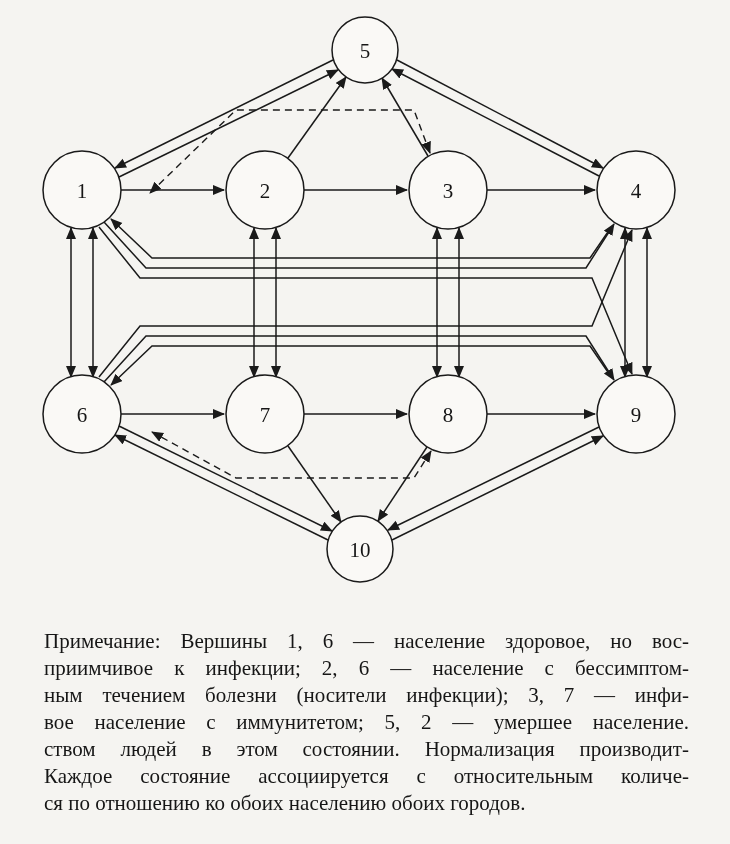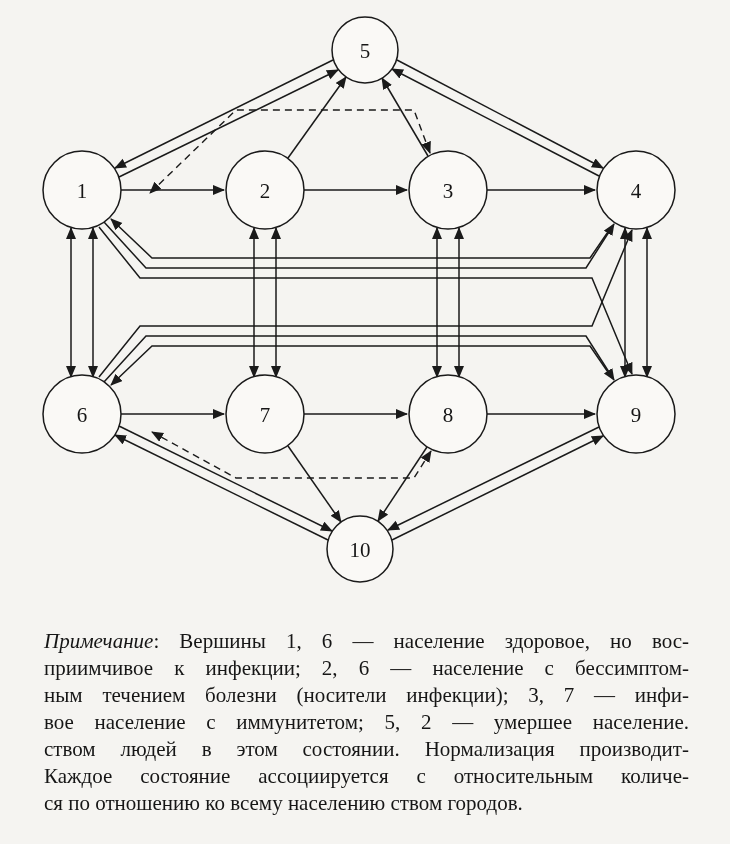--- a/index.html
+++ b/index.html
@@ -52,21 +52,21 @@
     line-height: 27px;
   }
   .note p {
     margin: 0;
     text-align: justify;
     text-align-last: justify;
   }
   .note p.last {
     text-align-last: left;
   }
-  .italic { font-style: italic; }
+  .italic { }
 </style>
 </head>
 <body>
 
 <div class="page">
 
   <figure class="figure">
     <svg id="graph-svg" width="730" height="606" viewBox="0 0 730 606" xmlns="http://www.w3.org/2000/svg">
       <defs>
         <marker id="arrow" markerUnits="userSpaceOnUse" markerWidth="14" markerHeight="12" refX="11" refY="5" orient="auto-start-reverse">
@@ -154,16 +154,16 @@
     </svg>
   </figure>
 
   <div class="note">
     <p><span class="italic">Примечание</span><span>: Вершины 1, 6 — население здоровое, но вос-</span></p>
     <p>приимчивое к инфекции; 2, 6 — население с бессимптом-</p>
     <p>ным течением болезни (носители инфекции); 3, 7 — инфи-</p>
     <p>вое население с иммунитетом; 5, 2 — умершее население.</p>
     <p>ством людей в этом состоянии. Нормализация производит-</p>
     <p>Каждое состояние ассоциируется с относительным количе-</p>
-    <p class="last">ся по отношению ко всему населению ством городов.</p>
+    <p class="last">ся по отношению ко обоих населению обоих городов.</p>
   </div>
 
 </div>
 
 </body></html>

